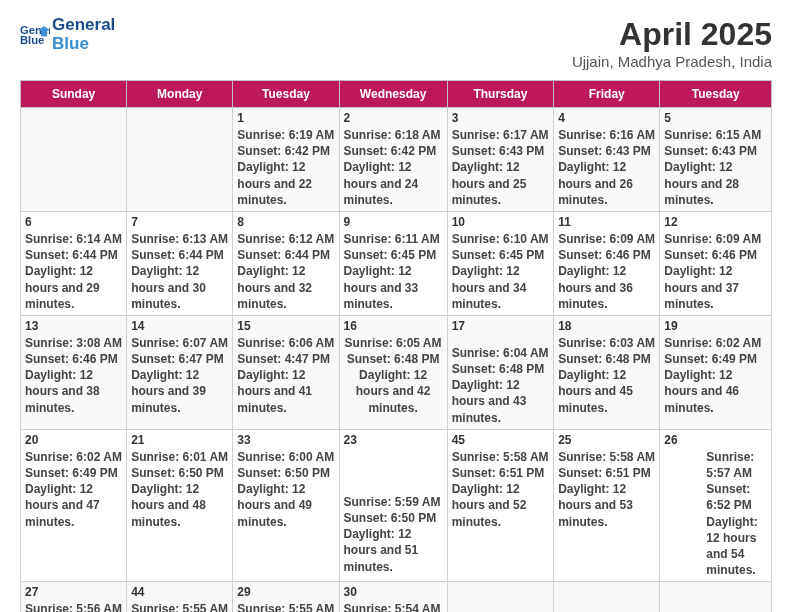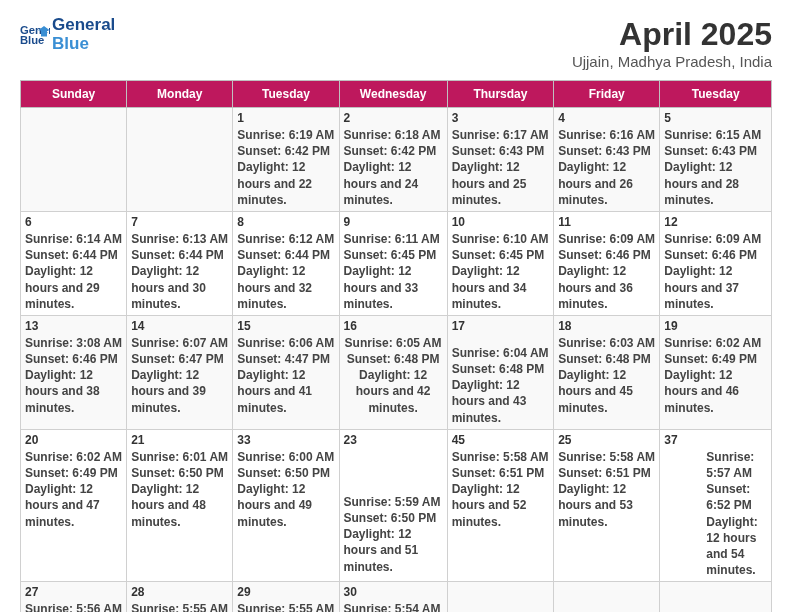--- a/index.html
+++ b/index.html
@@ -275,35 +275,35 @@
 Sunset: 6:51 PM
 Daylight: 12 hours and 52 minutes.</div>
           </td>
           <td>
             <span class="day-num">25</span>
             <div class="cell-text" style="white-space: pre-line;">Sunrise: 5:58 AM
 Sunset: 6:51 PM
 Daylight: 12 hours and 53 minutes.</div>
           </td>
           <td>
-            <span class="day-num">37</span>
+            <span class="day-num">26</span>
             <div class="cell-text" style="white-space: pre-line; margin-left: 42px;">Sunrise: 5:57 AM
 Sunset: 6:52 PM
 Daylight: 12 hours and 54 minutes.</div>
           </td>
         </tr>
         <tr>
           <td>
             <span class="day-num">27</span>
             <div class="cell-text" style="white-space: pre-line;">Sunrise: 5:56 AM
 Sunset: 6:52 PM
 Daylight: 12 hours and 55 minutes.</div>
           </td>
           <td>
-            <span class="day-num">28</span>
+            <span class="day-num">44</span>
             <div class="cell-text" style="white-space: pre-line;">Sunrise: 5:55 AM
 Sunset: 6:53 PM
 Daylight: 12 hours and 57 minutes.</div>
           </td>
           <td>
             <span class="day-num">29</span>
             <div class="cell-text" style="white-space: pre-line;">Sunrise: 5:55 AM
 Sunset: 6:53 PM
 Daylight: 12 hours and 58 minutes.</div>
           </td>

